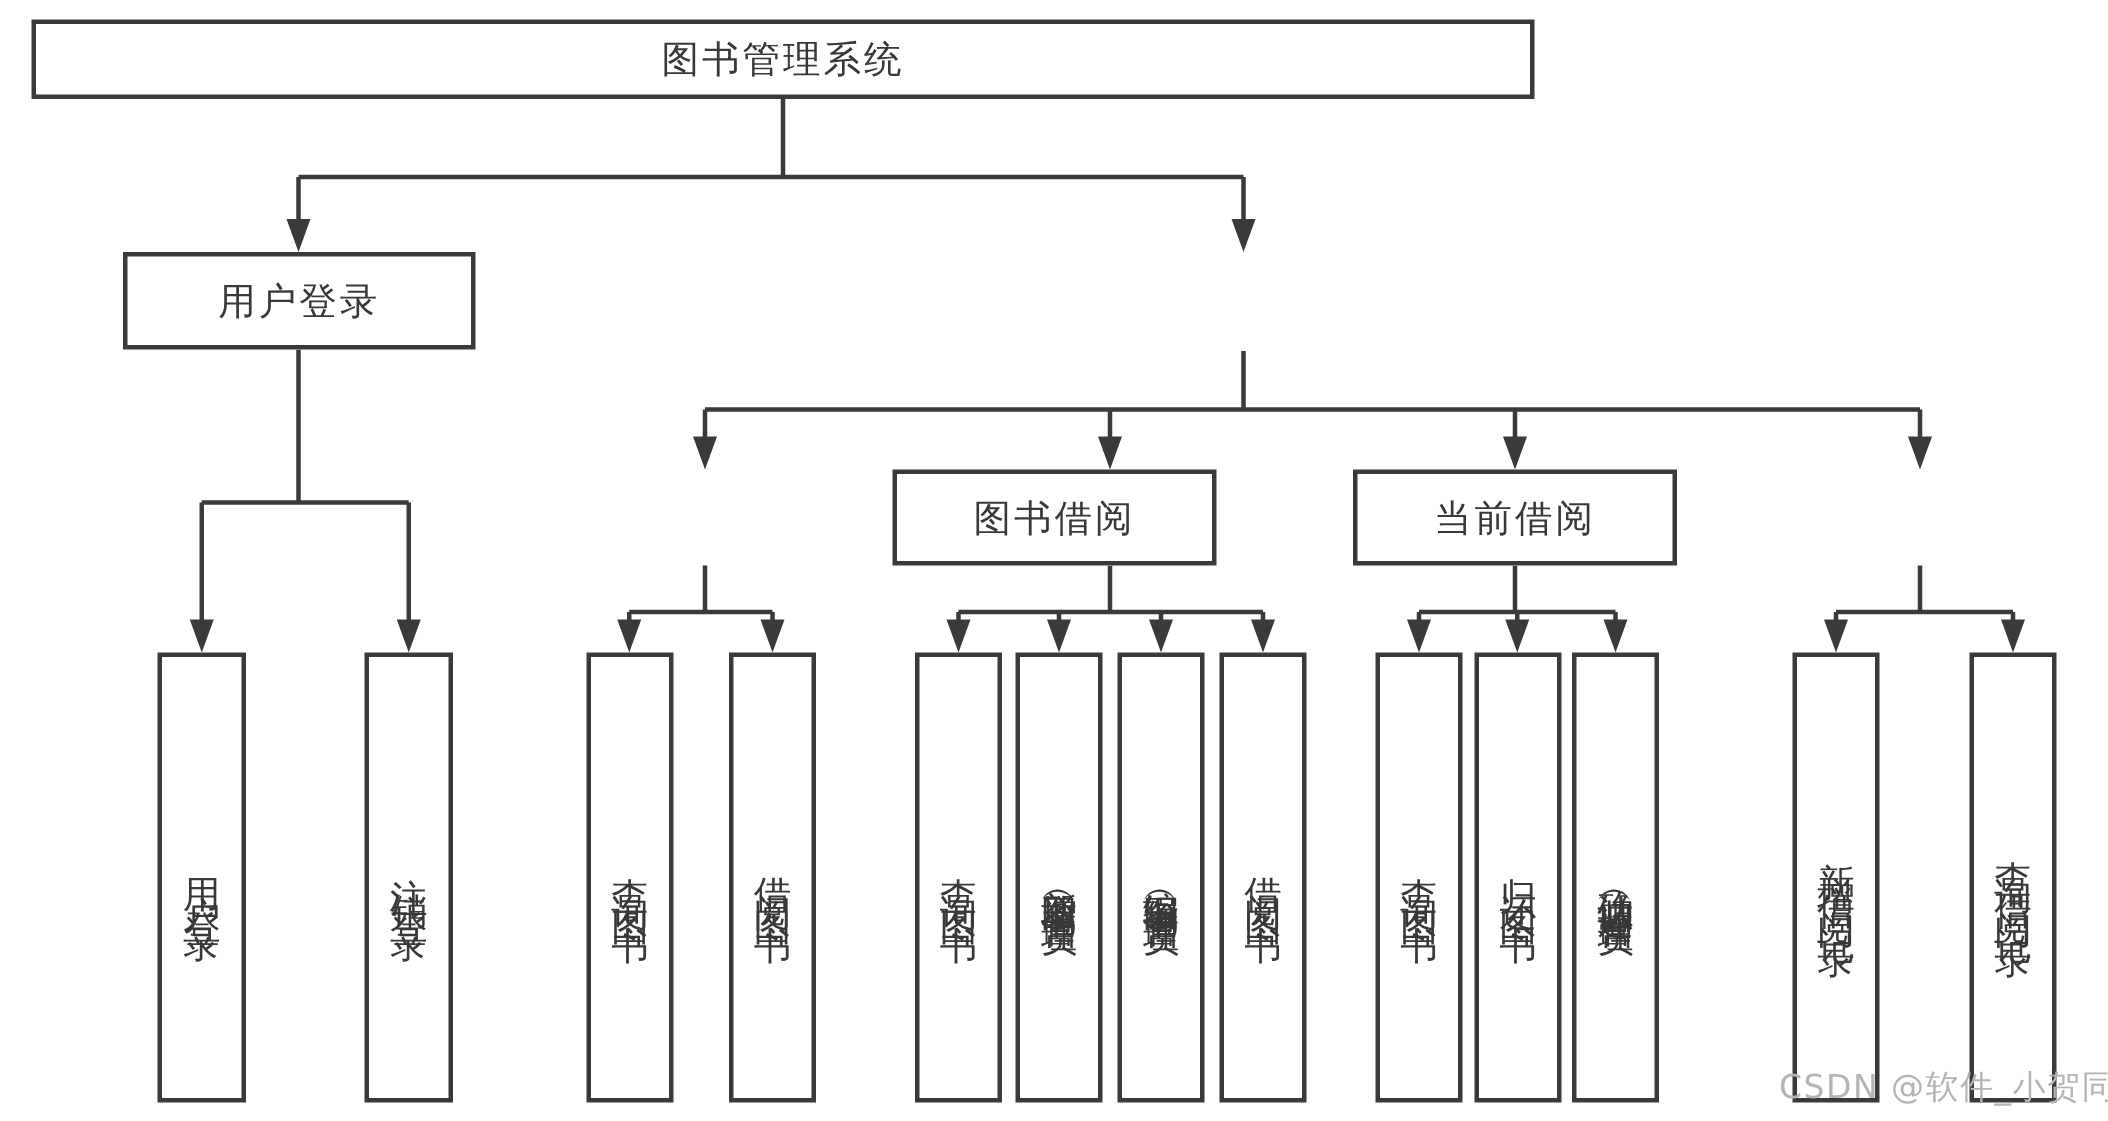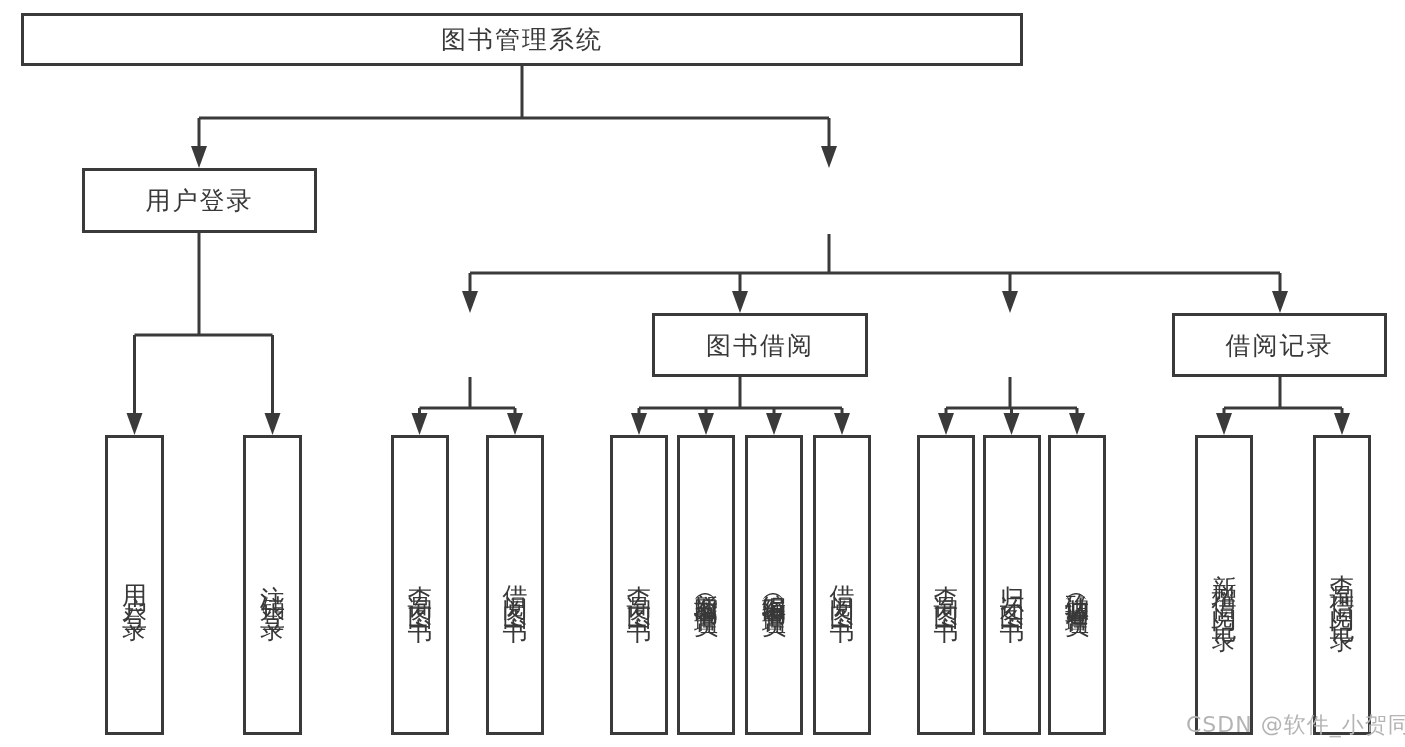--- a/index.html
+++ b/index.html
@@ -89,22 +89,22 @@
     <polygon points="1003.5,413 1019.5,413 1011.5,435" fill="#3a3a3a"></polygon>
     <polygon points="1069,413 1085,413 1077,435" fill="#3a3a3a"></polygon>
     <polygon points="1216,413 1232,413 1224,435" fill="#3a3a3a"></polygon>
     <polygon points="1334,413 1350,413 1342,435" fill="#3a3a3a"></polygon>
   </svg>
 
   <div class="box title-box" style="left:21px;top:13px;width:1002px;height:53px">图书管理系统</div>
 
   <div class="box lvl" style="left:82px;top:168px;width:235px;height:65px">用户登录</div>
 
-  <div class="box lvl" style="left:652px;top:313px;width:216px;height:64px">图书借阅</div>
-  <div class="box lvl" style="left:1172px;top:313px;width:215px;height:64px">借阅记录</div>
+  <div class="box lvl" style="left:595px;top:313px;width:216px;height:64px">图书借阅</div>
+  <div class="box lvl" style="left:902px;top:313px;width:216px;height:64px">当前借阅</div>
 
   <div class="box leaf" style="left:105px;width:59px">用户登录</div>
   <div class="box leaf" style="left:243px;width:59px">注销登录</div>
 
   <div class="box leaf" style="left:391px;width:58px">查询图书</div>
   <div class="box leaf" style="left:486px;width:58px">借阅图书</div>
 
   <div class="box leaf" style="left:610px;width:58px">查询图书</div>
   <div class="box leaf tight" style="left:677px;width:58px">新增图书（管理员）</div>
   <div class="box leaf tight" style="left:745px;width:58px">编辑图书（管理员）</div>

